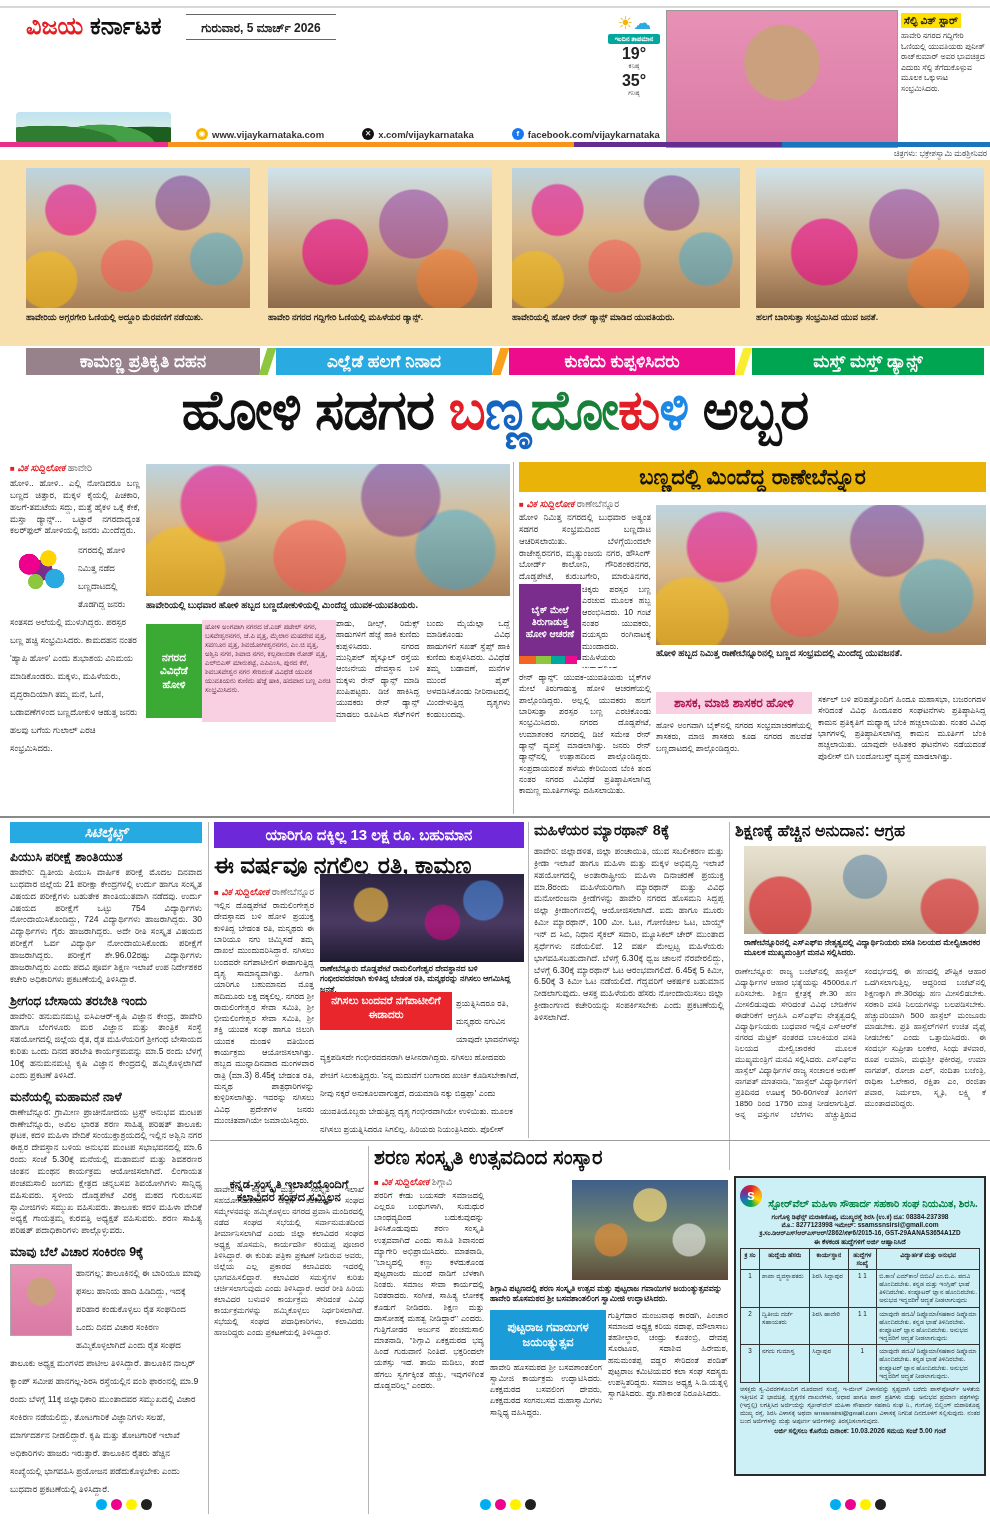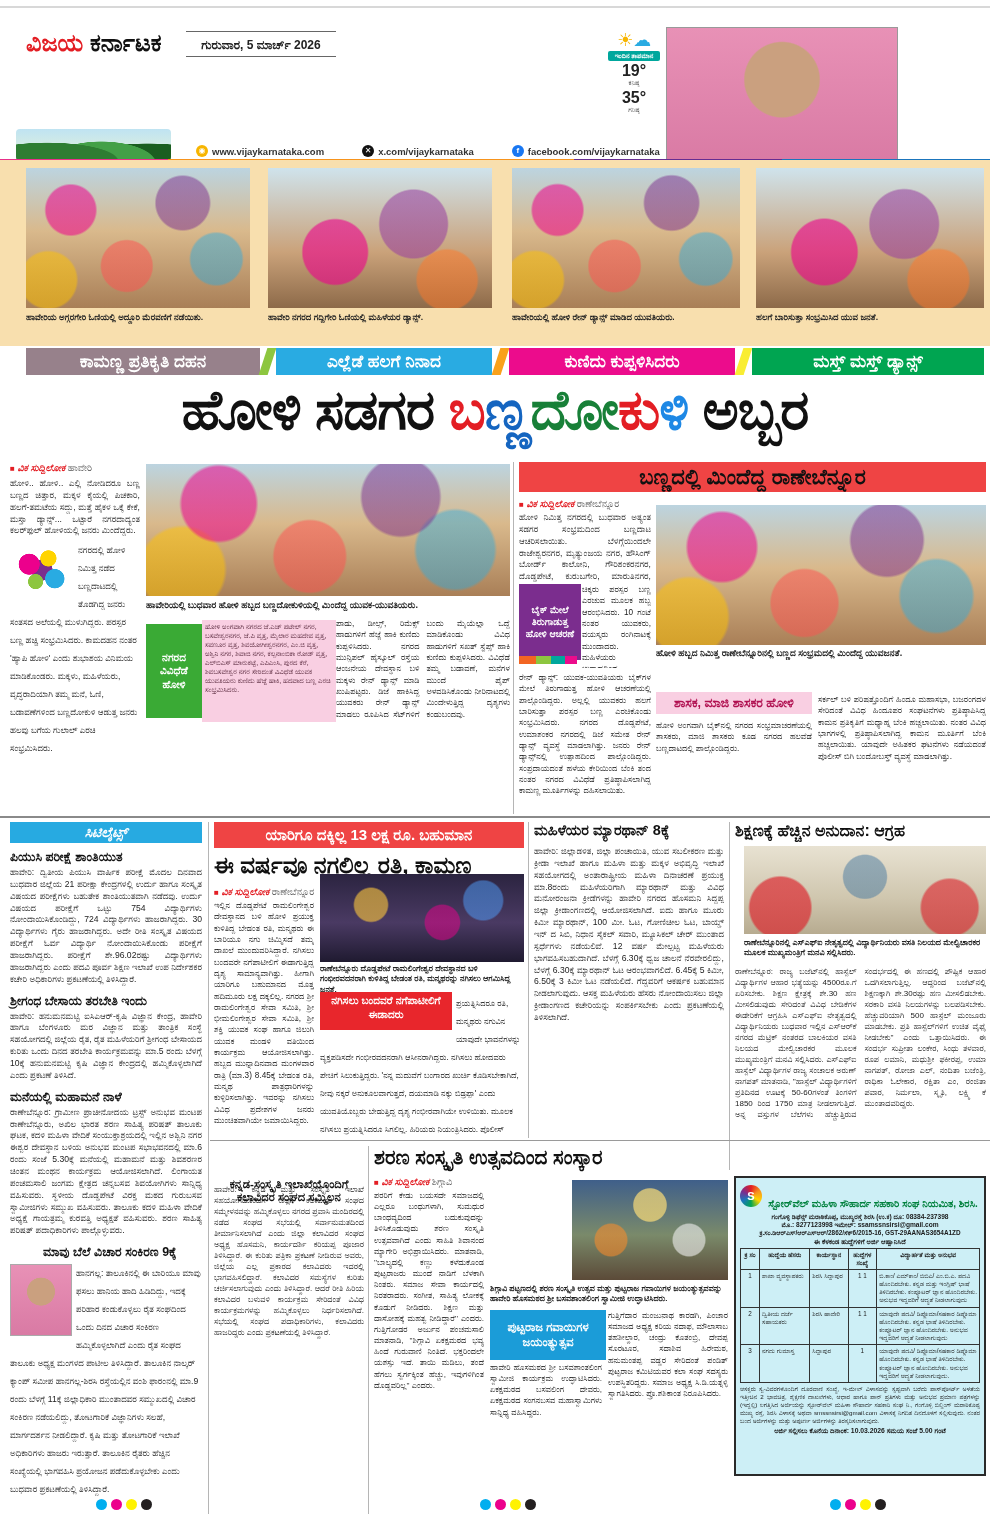--- a/index.html
+++ b/index.html
@@ -48,38 +48,38 @@
       linear-gradient(180deg,#e891b6 0%,#d97aa4 100%);}
   .splash{background:
       radial-gradient(circle at 30% 40%, #ec008c 0 18%, transparent 19%),
       radial-gradient(circle at 60% 30%, #ffd400 0 14%, transparent 15%),
       radial-gradient(circle at 70% 65%, #29abe2 0 16%, transparent 17%),
       radial-gradient(circle at 40% 70%, #8dc63f 0 13%, transparent 14%),
       radial-gradient(circle at 50% 50%, #7b2d8e 0 24%, transparent 25%);}
   .kicker{color:#fff;font-weight:bold;font-size:17px;text-align:center;line-height:27px;height:27px;}
   .slant{width:9px;height:27px;transform:skewX(-18deg);}
   .chip{color:#fff;font-weight:bold;text-align:center;}
-  .ybar{background:#ef4444;color:#111;font-weight:bold;text-align:center;}
-  .tealbar{background:#ef4444;color:#fff;font-weight:bold;text-align:center;}
+  .ybar{background:#eab308;color:#111;font-weight:bold;text-align:center;}
+  .tealbar{background:#6d28d9;color:#fff;font-weight:bold;text-align:center;}
   .dot{display:inline-block;width:11px;height:11px;border-radius:50%;margin:0 2px;}
   .d-c{background:#00aeef}.d-m{background:#ec008c}.d-y{background:#fff200}.d-k{background:#231f20}
   table.notice{border-collapse:collapse;width:100%;}
   table.notice th,table.notice td{border:1px solid #333;font-size:6.3px;padding:2px;vertical-align:top;line-height:1.3;}
   table.notice th{font-weight:bold;text-align:center;}
   .soc{display:inline-flex;align-items:center;gap:4px;font-size:9.5px;font-weight:bold;color:#333;}
   .soc .ic{display:inline-block;width:12px;height:12px;border-radius:50%;color:#fff;font-size:8px;line-height:12px;text-align:center;font-weight:bold;}
 </style>
 </head>
 <body>
 
 <div id="page">
 
   <div class="abs" style="left:0;top:6px;width:990px;height:2px;background:#d8d8d8;"></div>
 
-  <div class="abs" style="left:0;top:25px;width:990px;height:150px;">
+  <div class="abs" style="left:0;top:8px;width:990px;height:150px;">
     <div class="abs" style="left:26px;top:4px;font-size:24px;font-weight:bold;">
       <span style="color:#e31e24;">ವಿಜಯ</span>
       <span style="color:#111;">ಕರ್ನಾಟಕ</span>
     </div>
 
     <div class="abs" style="left:16px;top:104px;width:155px;height:32px;border-radius:4px;background:
       radial-gradient(ellipse at 20% 100%, #2e7d32 0 40%, transparent 41%),
       radial-gradient(ellipse at 55% 110%, #43a047 0 45%, transparent 46%),
       radial-gradient(ellipse at 85% 100%, #1b5e20 0 38%, transparent 39%),
       linear-gradient(180deg,#bfe3f2 0%,#e8f4d8 100%);"></div>
@@ -106,20 +106,24 @@
     <div class="abs" style="left:608px;top:6px;width:52px;text-align:center;">
       <div style="font-size:18px;line-height:1;"><span style="color:#f7b500;">☀</span><span style="color:#29abe2;">☁</span></div>
       <div style="background:#00a79d;color:#fff;font-size:6.5px;font-weight:bold;border-radius:2px;padding:1px 0;margin:2px 0;">ಇಂದಿನ ತಾಪಮಾನ</div>
       <div style="font-size:16px;font-weight:bold;color:#222;line-height:1;">19°</div>
       <div style="font-size:6.5px;color:#555;">ಕನಿಷ್ಠ</div>
       <div style="font-size:16px;font-weight:bold;color:#222;line-height:1;margin-top:3px;">35°</div>
       <div style="font-size:6.5px;color:#555;">ಗರಿಷ್ಠ</div>
     </div>
 
     <div class="abs ph-face" style="left:666px;top:2px;width:230px;height:136px;border:1px solid #999;"></div>
+    <div class="abs" style="left:901px;top:2px;width:86px;">
+      <div style="display:inline-block;background:#ffe000;font-size:10.5px;font-weight:bold;padding:1px 3px;">ಸೆಲ್ಫಿ ವಿತ್ ಸ್ಟಾರ್</div>
+      <div style="font-size:7.8px;line-height:1.35;margin-top:3px;color:#222;">ಹಾವೇರಿ ನಗರದ ಗದ್ದಿಗೇರಿ ಓಣಿಯಲ್ಲಿ ಯುವತಿಯರು ಪುನೀತ್ ರಾಜ್‌ಕುಮಾರ್ ಅವರ ಭಾವಚಿತ್ರದ ಎದುರು ಸೆಲ್ಫಿ ತೆಗೆದುಕೊಳ್ಳುವ ಮೂಲಕ ಒಕ್ಕುಳಾಟ ಸಂಭ್ರಮಿಸಿದರು.</div>
+    </div>
 
     <div class="abs" style="left:0;top:134px;width:990px;height:5px;background:linear-gradient(90deg,#e8308a 0%,#e8308a 17%,#f7941d 17%,#f7941d 58%,#662d91 58%,#662d91 79%,#1b75bc 79%,#1b75bc 100%);"></div>
     <div class="abs" style="left:700px;top:141px;width:287px;text-align:right;font-size:8px;color:#333;">ಚಿತ್ರಗಳು: ಭಕ್ರೇಶಸ್ವಾಮಿ ಮಠಶ್ರೀನಿವರ</div>
   </div>
 
   <div class="abs" style="left:0;top:160px;width:990px;height:186px;background:#f8dfae;">
     <div class="abs ph" style="left:26px;top:8px;width:224px;height:140px;"></div>
     <div class="abs ph2" style="left:268px;top:8px;width:224px;height:140px;"></div>
     <div class="abs ph" style="left:512px;top:8px;width:228px;height:140px;"></div>
     <div class="abs ph2" style="left:756px;top:8px;width:228px;height:140px;"></div>
@@ -182,21 +186,21 @@
   <div class="abs" style="left:0;top:816px;width:990px;height:2px;background:#8a8a8a;"></div>
 
   <div class="abs" style="left:10px;top:822px;width:192px;">
     <div style="background:#27aae1;color:#fff;font-weight:bold;font-size:14px;text-align:center;padding:2px 0;font-style:italic;">ಸಿಟಿಲೈಟ್ಸ್</div>
     <div class="headline-sub" style="font-size:12.5px;margin-top:7px;">ಪಿಯುಸಿ ಪರೀಕ್ಷೆ ಶಾಂತಿಯುತ</div>
     <div class="body-txt just" style="margin-top:2px;">ಹಾವೇರಿ: ದ್ವಿತೀಯ ಪಿಯುಸಿ ವಾರ್ಷಿಕ ಪರೀಕ್ಷೆ ಮೊದಲ ದಿನವಾದ ಬುಧವಾರ ಜಿಲ್ಲೆಯ 21 ಪರೀಕ್ಷಾ ಕೇಂದ್ರಗಳಲ್ಲಿ ಉರ್ದು ಹಾಗೂ ಸಂಸ್ಕೃತ ವಿಷಯದ ಪರೀಕ್ಷೆಗಳು ಬಹುತೇಕ ಶಾಂತಿಯುತವಾಗಿ ನಡೆದವು. ಉರ್ದು ವಿಷಯದ ಪರೀಕ್ಷೆಗೆ ಒಟ್ಟು 754 ವಿದ್ಯಾರ್ಥಿಗಳು ನೋಂದಾಯಿಸಿಕೊಂಡಿದ್ದು, 724 ವಿದ್ಯಾರ್ಥಿಗಳು ಹಾಜರಾಗಿದ್ದರು. 30 ವಿದ್ಯಾರ್ಥಿಗಳು ಗೈರು ಹಾಜರಾಗಿದ್ದರು. ಅದೇ ರೀತಿ ಸಂಸ್ಕೃತ ವಿಷಯದ ಪರೀಕ್ಷೆಗೆ ಓರ್ವ ವಿದ್ಯಾರ್ಥಿ ನೋಂದಾಯಿಸಿಕೊಂಡು ಪರೀಕ್ಷೆಗೆ ಹಾಜರಾಗಿದ್ದರು. ಪರೀಕ್ಷೆಗೆ ಶೇ.96.02ರಷ್ಟು ವಿದ್ಯಾರ್ಥಿಗಳು ಹಾಜರಾಗಿದ್ದರು ಎಂದು ಪದವಿ ಪೂರ್ವ ಶಿಕ್ಷಣ ಇಲಾಖೆ ಉಪ ನಿರ್ದೇಶಕರ ಕಚೇರಿ ಅಧಿಕಾರಿಗಳು ಪ್ರಕಟಣೆಯಲ್ಲಿ ತಿಳಿಸಿದ್ದಾರೆ.</div>
     <div class="headline-sub" style="font-size:12.5px;margin-top:8px;">ಶ್ರೀಗಂಧ ಬೇಸಾಯ ತರಬೇತಿ ಇಂದು</div>
     <div class="body-txt just" style="margin-top:2px;">ಹಾವೇರಿ: ಹನುಮನಮಟ್ಟಿ ಐಸಿಎಆರ್-ಕೃಷಿ ವಿಜ್ಞಾನ ಕೇಂದ್ರ, ಹಾವೇರಿ ಹಾಗೂ ಬೆಂಗಳೂರು ಮರ ವಿಜ್ಞಾನ ಮತ್ತು ತಾಂತ್ರಿಕ ಸಂಸ್ಥೆ ಸಹಯೋಗದಲ್ಲಿ ಜಿಲ್ಲೆಯ ರೈತ, ರೈತ ಮಹಿಳೆಯರಿಗೆ ಶ್ರೀಗಂಧ ಬೇಸಾಯದ ಕುರಿತು ಒಂದು ದಿನದ ತರಬೇತಿ ಕಾರ್ಯಕ್ರಮವನ್ನು ಮಾ.5 ರಂದು ಬೆಳಗ್ಗೆ 10ಕ್ಕೆ ಹನುಮನಮಟ್ಟಿ ಕೃಷಿ ವಿಜ್ಞಾನ ಕೇಂದ್ರದಲ್ಲಿ ಹಮ್ಮಿಕೊಳ್ಳಲಾಗಿದೆ ಎಂದು ಪ್ರಕಟಣೆ ತಿಳಿಸಿದೆ.</div>
     <div class="headline-sub" style="font-size:12.5px;margin-top:8px;">ಮನೆಯಲ್ಲಿ ಮಹಾಮನೆ ನಾಳೆ</div>
     <div class="body-txt just" style="margin-top:2px;">ರಾಣೇಬೆನ್ನೂರ: ಗ್ರಾಮೀಣ ಪ್ರಾಚೀನೋದಯ ಟ್ರಸ್ಟ್ ಅನುಭವ ಮಂಟಪ ರಾಣೇಬೆನ್ನೂರು, ಅಖಿಲ ಭಾರತ ಶರಣ ಸಾಹಿತ್ಯ ಪರಿಷತ್ ತಾಲೂಕು ಘಟಕ, ಕದಳಿ ಮಹಿಳಾ ವೇದಿಕೆ ಸಂಯುಕ್ತಾಶ್ರಯದಲ್ಲಿ ಇಲ್ಲಿನ ಅಶ್ವಿನಿ ನಗರ ಈಶ್ವರ ದೇವಸ್ಥಾನ ಬಳಿಯ ಅನುಭವ ಮಂಟಪ ಸಭಾಭವನದಲ್ಲಿ ಮಾ.6 ರಂದು ಸಂಜೆ 5.30ಕ್ಕೆ ಮನೆಯಲ್ಲಿ ಮಹಾಮನೆ ಮತ್ತು ಶಿವಶರಣರ ಚಿಂತನ ಮಂಥನ ಕಾರ್ಯಕ್ರಮ ಆಯೋಜಿಸಲಾಗಿದೆ. ಲಿಂಗಾಯತ ಪಂಚಮಸಾಲಿ ಜಂಗಮ ಕ್ಷೇತ್ರದ ಚನ್ನಬಸವ ಶಿವಯೋಗಿಗಳು ಸಾನ್ನಿಧ್ಯ ವಹಿಸುವರು. ಸ್ಥಳೀಯ ದೊಡ್ಡಪೇಟೆ ವಿರಕ್ತ ಮಠದ ಗುರುಬಸವ ಸ್ವಾಮೀಜಿಗಳು ಸಮ್ಮುಖ ವಹಿಸುವರು. ತಾಲೂಕು ಕದಳಿ ಮಹಿಳಾ ವೇದಿಕೆ ಅಧ್ಯಕ್ಷೆ ಗಾಯತ್ರಮ್ಮ ಕುರವತ್ತಿ ಅಧ್ಯಕ್ಷತೆ ವಹಿಸುವರು. ಶರಣ ಸಾಹಿತ್ಯ ಪರಿಷತ್ ಪದಾಧಿಕಾರಿಗಳು ಪಾಲ್ಗೊಳ್ಳುವರು.</div>
-    <div class="headline-sub" style="font-size:12.5px;margin-top:8px;margin-left:33px;">ಮಾವು ಬೆಲೆ ವಿಚಾರ ಸಂಕಿರಣ 9ಕ್ಕೆ</div>
+    <div class="headline-sub" style="font-size:12.5px;margin-top:8px;">ಮಾವು ಬೆಲೆ ವಿಚಾರ ಸಂಕಿರಣ 9ಕ್ಕೆ</div>
     <div style="overflow:hidden;margin-top:2px;">
       <div class="ph-face" style="float:left;width:60px;height:70px;margin:2px 4px 2px 0;border:1px solid #aaa;"></div>
       <span class="body-txt just">ಹಾನಗಲ್ಲ: ತಾಲೂಕಿನಲ್ಲಿ ಈ ಬಾರಿಯೂ ಮಾವು ಫಸಲು ಹಾನಿಯ ಹಾದಿ ಹಿಡಿದಿದ್ದು, ಇದಕ್ಕೆ ಪರಿಹಾರ ಕಂಡುಕೊಳ್ಳಲು ರೈತ ಸಂಘದಿಂದ ಒಂದು ದಿನದ ವಿಚಾರ ಸಂಕಿರಣ ಹಮ್ಮಿಕೊಳ್ಳಲಾಗಿದೆ ಎಂದು ರೈತ ಸಂಘದ ತಾಲೂಕು ಅಧ್ಯಕ್ಷ ಮಂಗಳದ ಪಾಟೀಲ ತಿಳಿಸಿದ್ದಾರೆ. ತಾಲೂಕಿನ ನಾಲ್ಕರ್ ಕ್ಯಾಂಪ್ ಸಮೀಪ ಹಾನಗಲ್ಲ-ಶಿರಸಿ ರಸ್ತೆಯಲ್ಲಿನ ವಂಶಿ ಫಾರಂನಲ್ಲಿ ಮಾ.9 ರಂದು ಬೆಳಗ್ಗೆ 11ಕ್ಕೆ ಜಿಲ್ಲಾಧಿಕಾರಿ ಮುಂತಾದವರ ಸಮ್ಮುಖದಲ್ಲಿ ವಿಚಾರ ಸಂಕಿರಣ ನಡೆಯಲಿದ್ದು, ತೋಟಗಾರಿಕೆ ವಿಜ್ಞಾನಿಗಳು ಸಲಹೆ, ಮಾರ್ಗದರ್ಶನ ನೀಡಲಿದ್ದಾರೆ. ಕೃಷಿ ಮತ್ತು ತೋಟಗಾರಿಕೆ ಇಲಾಖೆ ಅಧಿಕಾರಿಗಳು ಹಾಜರು ಇರುತ್ತಾರೆ. ತಾಲೂಕಿನ ರೈತರು ಹೆಚ್ಚಿನ ಸಂಖ್ಯೆಯಲ್ಲಿ ಭಾಗವಹಿಸಿ ಪ್ರಯೋಜನ ಪಡೆದುಕೊಳ್ಳಬೇಕು ಎಂದು ಬುಧವಾರ ಪ್ರಕಟಣೆಯಲ್ಲಿ ತಿಳಿಸಿದ್ದಾರೆ.</span>
     </div>
   </div>
   <div class="abs rule-v" style="left:208px;top:822px;height:692px;"></div>
 
   <div class="abs tealbar" style="left:214px;top:822px;width:310px;height:26px;font-size:15px;line-height:26px;">ಯಾರಿಗೂ ದಕ್ಕಿಲ್ಲ 13 ಲಕ್ಷ ರೂ. ಬಹುಮಾನ</div>
   <div class="abs" style="left:214px;top:852px;width:310px;font-size:23px;font-weight:bold;color:#111;">ಈ ವರ್ಷವೂ ನಗಲಿಲ್ಲ ರತಿ, ಕಾಮಣ್ಣ</div>
   <div class="abs byline" style="left:214px;top:886px;">

